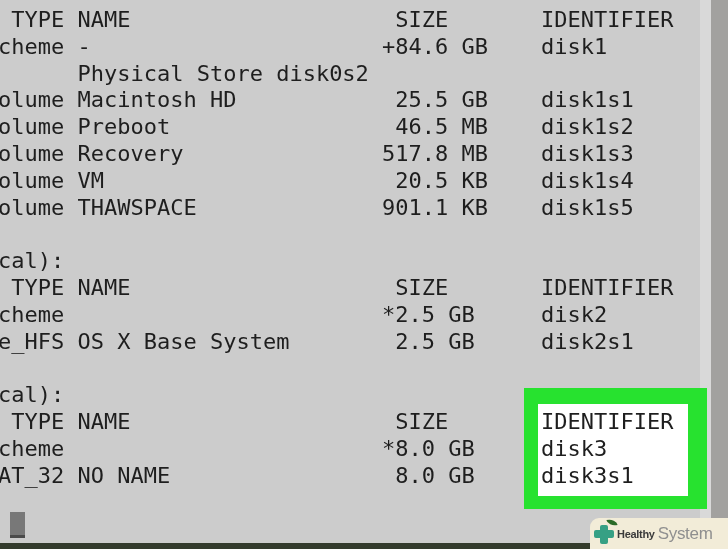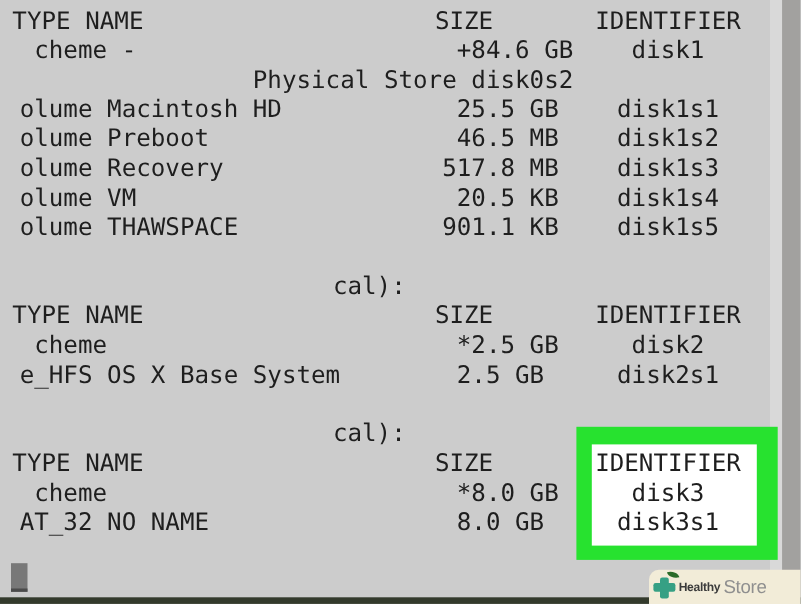--- a/index.html
+++ b/index.html
@@ -2,21 +2,20 @@
 <html><head>
 <meta charset="utf-8">
 <style>
   html, body { margin: 0; padding: 0; }
   .stage {
     position: relative;
     width: 728px; height: 549px;
     background: #cccccc;
     overflow: hidden;
     font-family: "DejaVu Sans Mono", monospace;
-    text-align: center;
   }
   
   .scroll-gutter {
     position: absolute; left: 700px; top: 0; width: 11px; height: 543px;
     background: #d9d9d9; z-index: 1;
   }
   .scroll-track {
     position: absolute; left: 711px; top: 0; width: 17px; height: 543px;
     background: #a2a19f; z-index: 1;
   }
@@ -85,16 +84,16 @@
 
   <div class="bottom-bar"></div>
 
   <div class="watermark">
     <div class="logo">
       <span class="cross-v"></span>
       <span class="cross-h"></span>
       <span class="leaf"></span>
     </div>
     <span class="wm-bold">Healthy</span>
-    <span class="wm-light">Store</span>
+    <span class="wm-light">System</span>
   </div>
 
 </div>
 
 </body></html>

